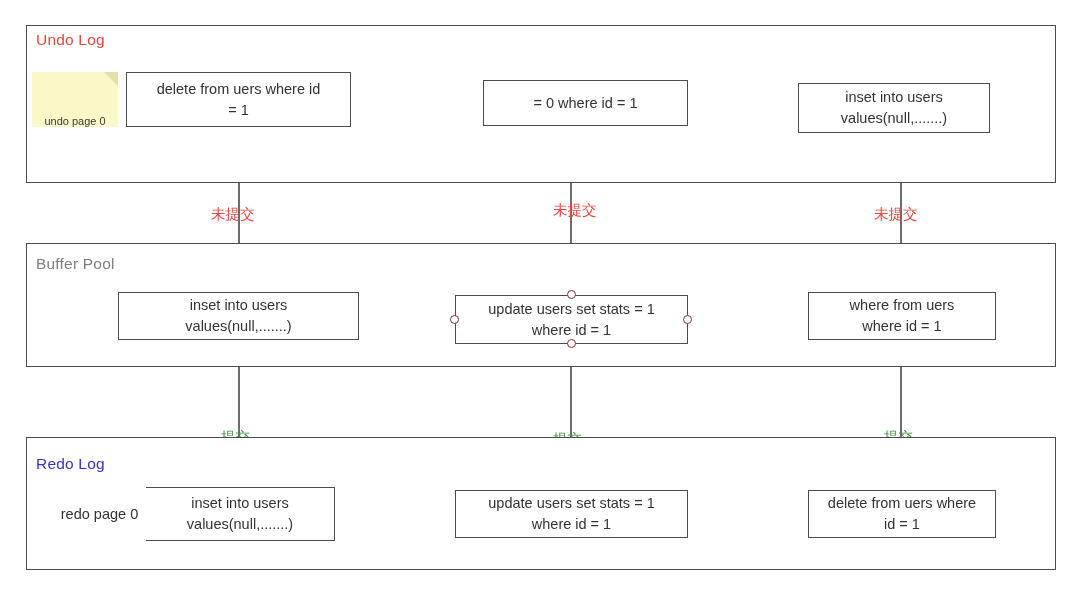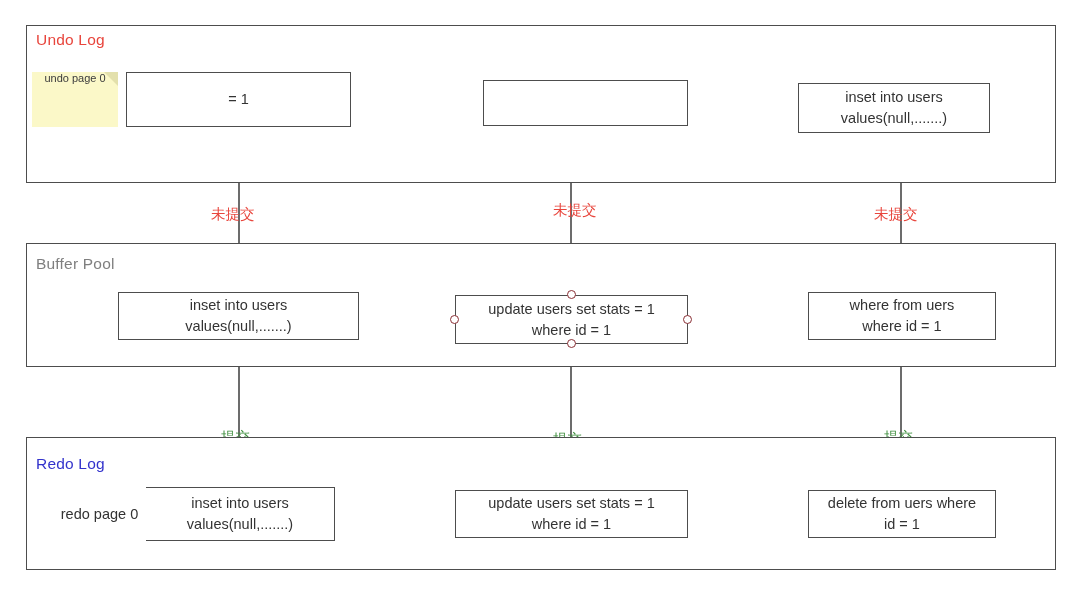--- a/index.html
+++ b/index.html
@@ -53,21 +53,21 @@
     padding: 2px 6px;
   }
   .stmt span { display: block; }
 
   
   .note-yellow {
     position: absolute;
     background: #fbf8c8;
     box-sizing: border-box;
     display: flex;
-    align-items: flex-start;
+    align-items: flex-end;
     justify-content: center;
     font-size: 11px;
     color: #3b3b3b;
     text-align: center;
   }
   .note-yellow .fold {
     position: absolute;
     top: 0; right: 0;
     width: 0; height: 0;
     border-left: 14px solid transparent;
@@ -157,26 +157,28 @@
   <div class="container" style="left:26px; top:25px; width:1030px; height:158px;"></div>
   <div class="container-title" style="left:36px; top:31px; color:#e8453c;">Undo Log</div>
 
   <div class="note-yellow" style="left:32px; top:72px; width:86px; height:55px;">
     <span class="fold"></span>
     <span>undo page 0</span>
   </div>
 
   <div class="stmt" style="left:126px; top:72px; width:225px; height:55px;">
     <div>
+      <span>delete from uers where id</span>
       <span>= 1</span>
     </div>
   </div>
 
   <div class="stmt" style="left:483px; top:80px; width:205px; height:46px;">
     <div>
+      <span>= 0 where id = 1</span>
     </div>
   </div>
 
   <div class="stmt" style="left:798px; top:83px; width:192px; height:50px;">
     <div>
       <span>inset into users</span>
       <span>values(null,.......)</span>
     </div>
   </div>
 

